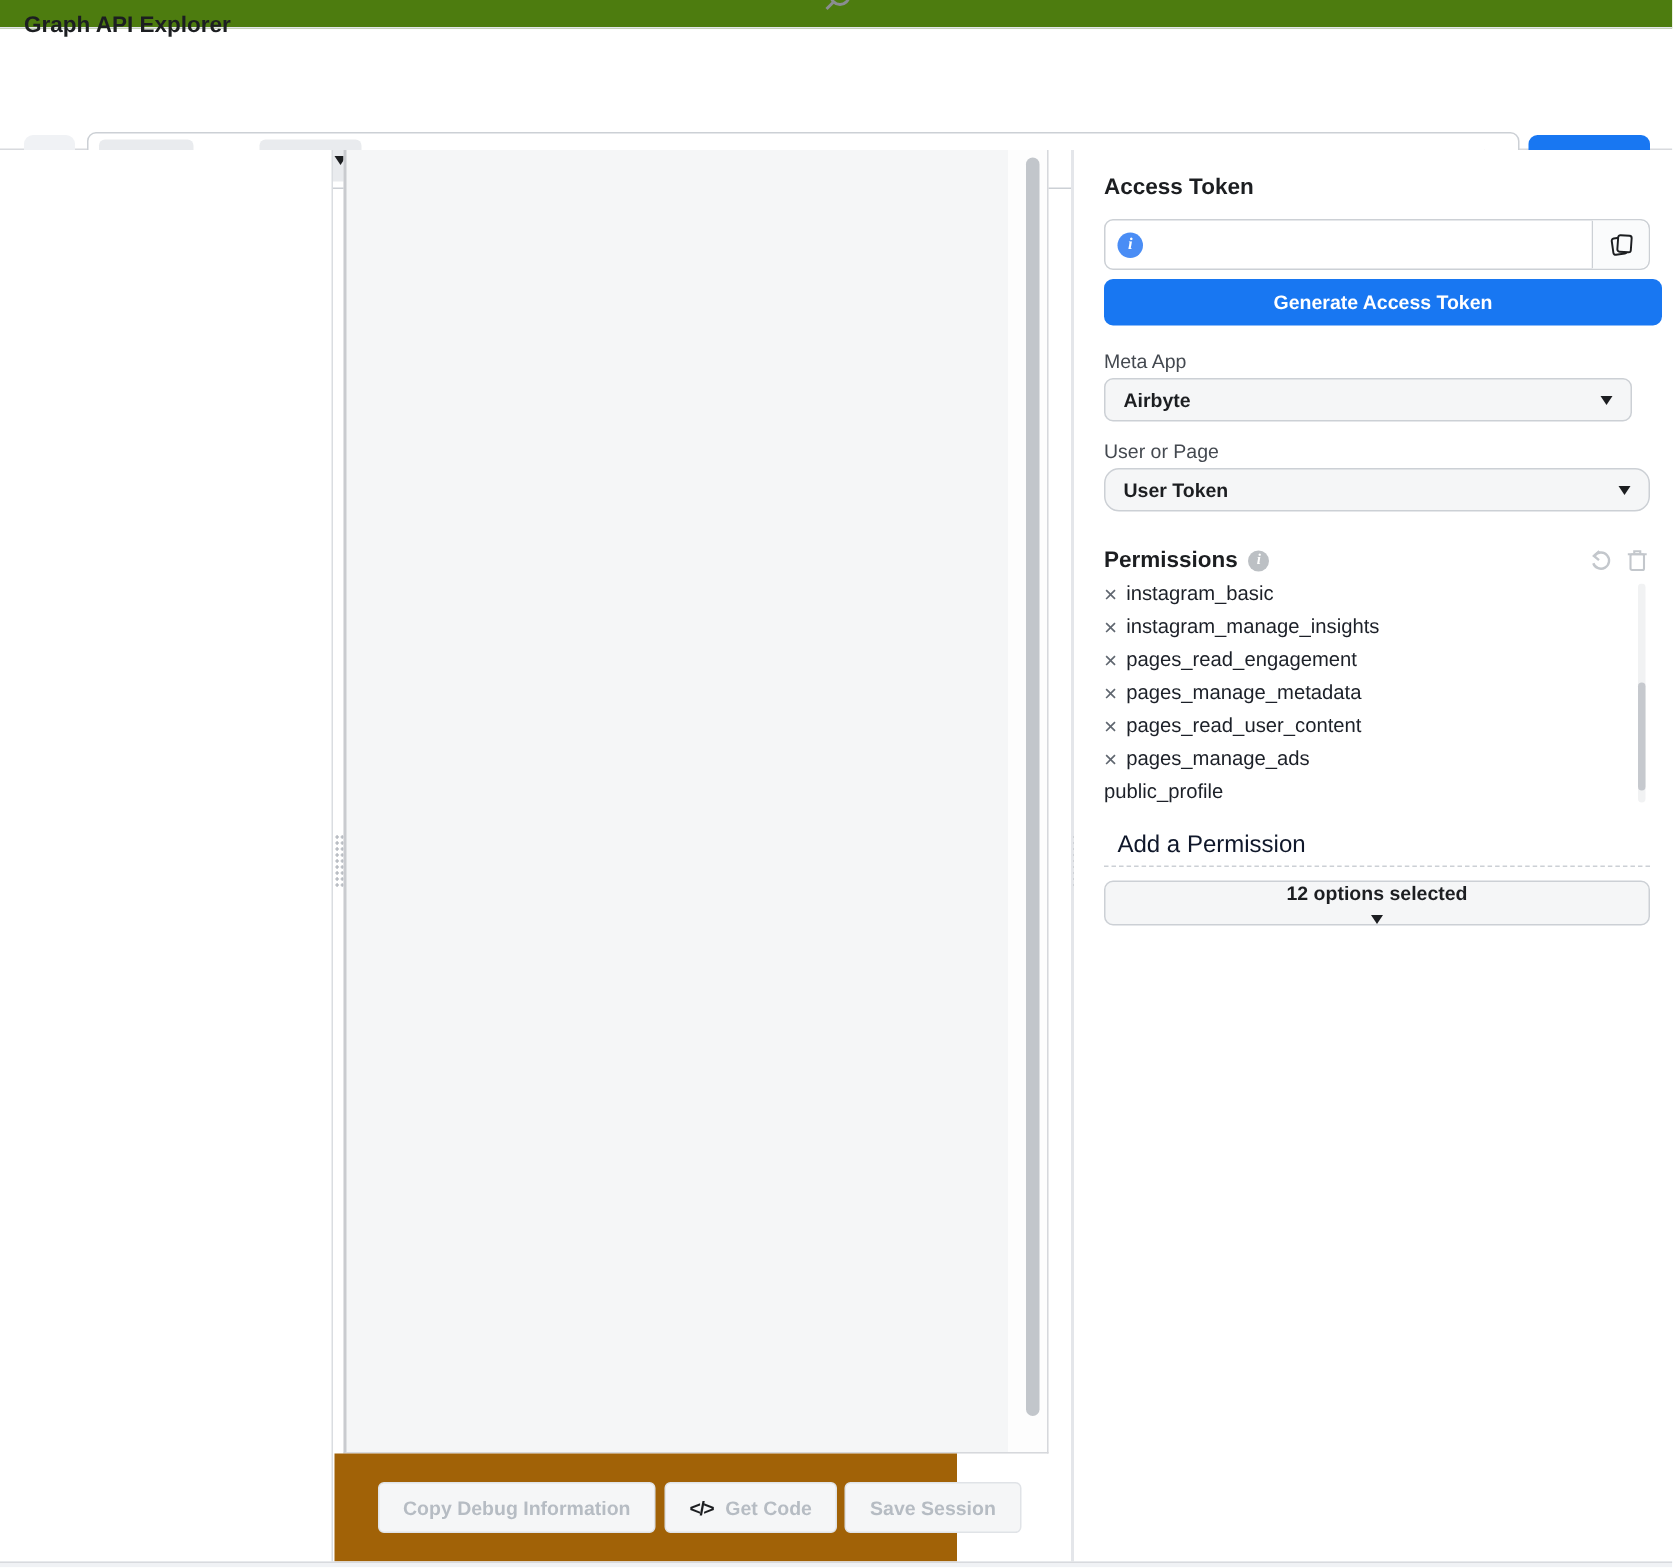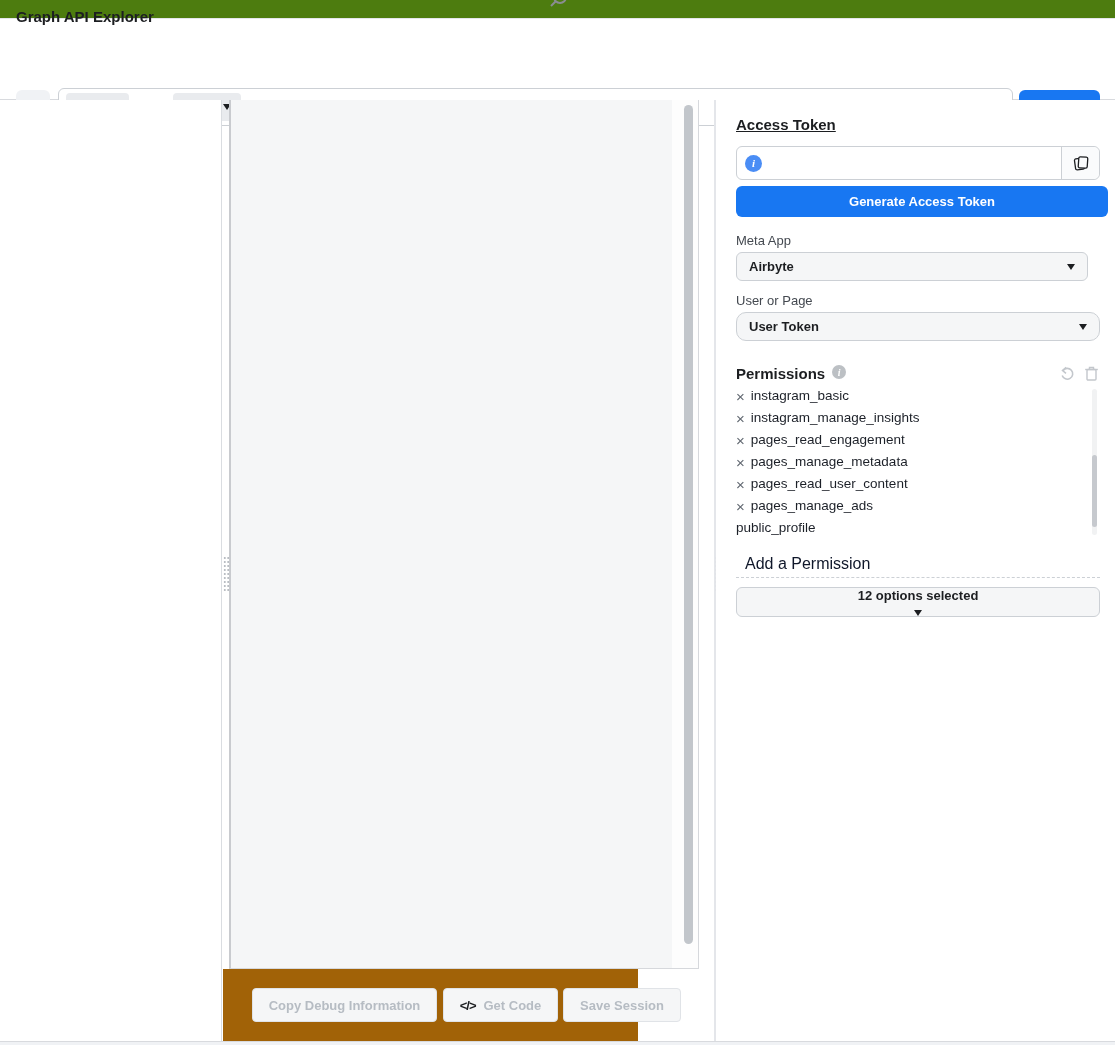--- a/index.html
+++ b/index.html
@@ -62,42 +62,42 @@
   .btn-save-session { left:340px; width:118px; }
   .code-icon { color:#1c1e21; font-weight:700; font-size:13px; letter-spacing:-1px; }
 
   .bottom-strip { position:absolute; left:0; top:1041px; width:1115px; height:4px; background:#f0f2f5;
     border-top:1px solid #d8dade; }
 
   
   .right-panel { position:absolute; left:716px; top:100px; width:399px; height:941px; background:#fff; }
   .rp { position:absolute; left:20px; width:364px; }
   .section-heading { font-size:15px; font-weight:700; color:#1c1e21; }
-  .token-heading { top:16px;text-decoration:underline; }
+  .token-heading { top:16px; }
   .token-field { top:46px; height:34px; border:1px solid #ccd0d5; border-radius:6px; display:flex;
     align-items:center; background:#fff; }
   .info-icon { width:17px; height:17px; border-radius:50%; background:#4a8df5; color:#fff;
     font-size:11px; font-weight:700; font-style:italic; display:flex; align-items:center;
     justify-content:center; margin-left:8px; flex:none; font-family:"Liberation Serif",serif; }
   .token-input { flex:1; border:none; outline:none; background:transparent; height:100%;
     font-family:inherit; font-size:13px; padding:0 6px; min-width:0; }
   .copy-btn { width:38px; height:100%; border:none; border-left:1px solid #ccd0d5; background:#fafbfc;
     border-radius:0 6px 6px 0; display:flex; align-items:center; justify-content:center; cursor:pointer; }
   .generate-btn { top:86px; height:31px; width:372px; background:#1877f2; border:none; border-radius:6px;
     color:#fff; font-size:13px; font-weight:700; font-family:inherit; cursor:pointer; }
   .field-label { font-size:13px; color:#444950; }
   .label-meta-app { top:133px; }
   .select-box { height:29px; background:#f5f6f7; border:1px solid #ccd0d5; border-radius:6px;
     display:flex; align-items:center; padding:0 12px; font-weight:700; color:#1c1e21; cursor:pointer; }
   .select-meta-app { top:152px; }
   .select-spacer { flex:1; }
   .label-user-page { top:193px; }
   .select-user-page { top:212px;border-radius:10px; }
 
-  .perm-header { top:265px; display:flex; }
+  .perm-header { top:265px; display:flex; align-items:center; }
   .perm-info-icon { width:14px; height:14px; border-radius:50%; background:#bcc0c4; color:#fff;
     font-size:10px; font-weight:700; display:flex; align-items:center; justify-content:center;
     margin-left:7px; font-family:"Liberation Serif",serif; font-style:italic; }
   .perm-tools { margin-left:auto; display:flex; align-items:center; gap:7px; }
   .tool-icon { width:17px; height:17px; color:#c3c7cc; cursor:pointer; display:flex;
     align-items:center; justify-content:center; background:none; border:none; padding:0; }
 
   .perm-list { top:289px; height:152px; overflow:hidden; list-style:none; position:absolute; }
   .perm-item { line-height:22px; font-size:13.5px; color:#1c2028; display:flex; align-items:center; }
   .perm-item:first-child { margin-top:-4px; }

